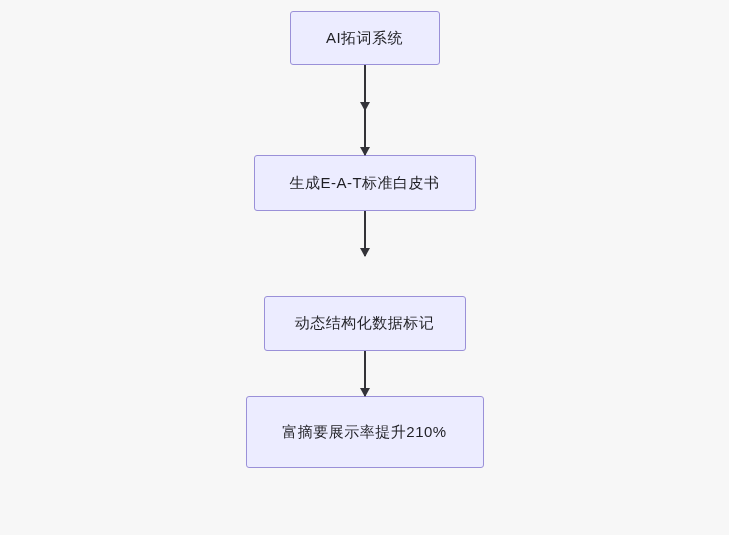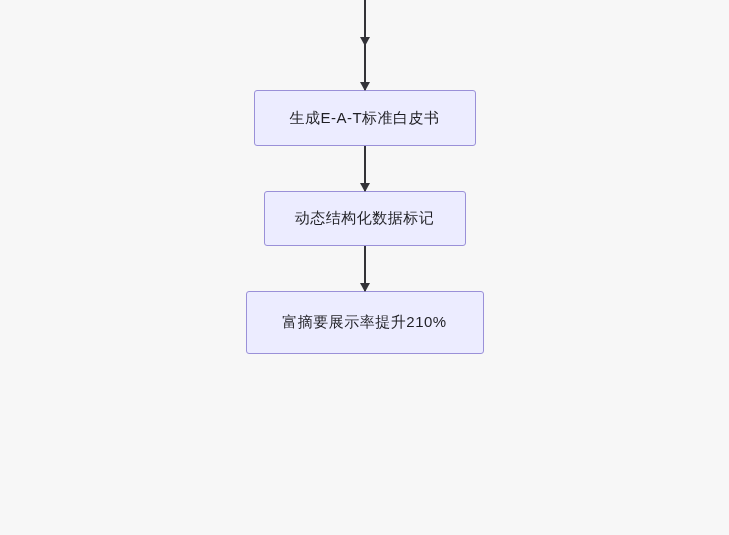--- a/index.html
+++ b/index.html
@@ -61,33 +61,36 @@
     width: 0;
     height: 0;
     border-left: 5px solid transparent;
     border-right: 5px solid transparent;
     border-top: 9px solid #333338;
   }
   
   .n0 { width: 150px; height: 54px; margin-top: 11px; }
   .n1 { width: 190px; height: 54px; }
   .n2 { width: 222px; height: 56px; }
-  .n3 { width: 202px; height: 55px; }
-  .n4 { width: 238px; height: 63px; }
+  .n3 { width: 202px; height: 55px; margin-top: 40px; }
+  .n4 { width: 238px; height: 72px; }
   .c0 { height: 45px; }
   .c1 { height: 45px; }
   .c2 { height: 45px; }
   .c3 { height: 45px; }
 </style>
 </head>
 <body>
 
 <div class="canvas">
   <div class="flow">
 
+    <div class="node n0">
+      <span>AI拓词系统</span>
+    </div>
 
     <div class="connector c0">
       <div class="line"></div>
       <div class="head"></div>
     </div>
 
 
     <div class="connector c1">
       <div class="line"></div>
       <div class="head"></div>

